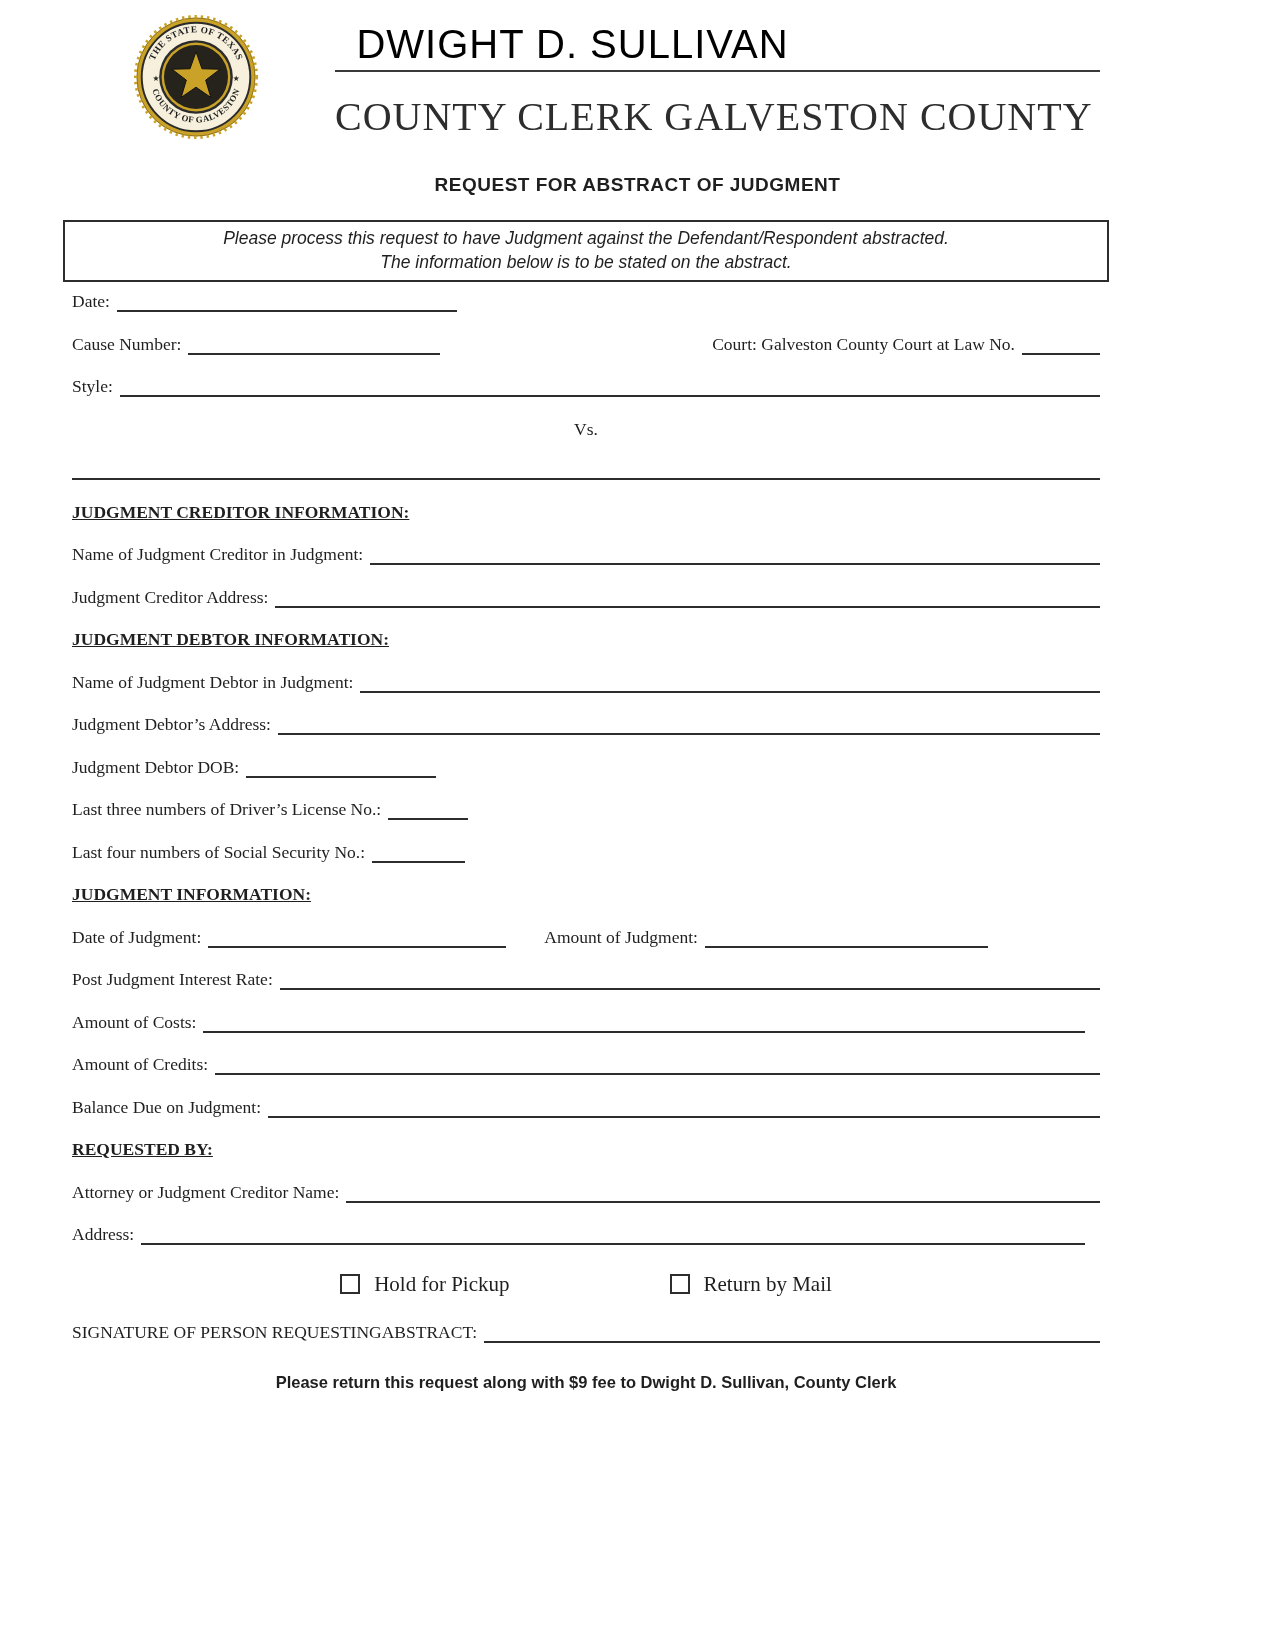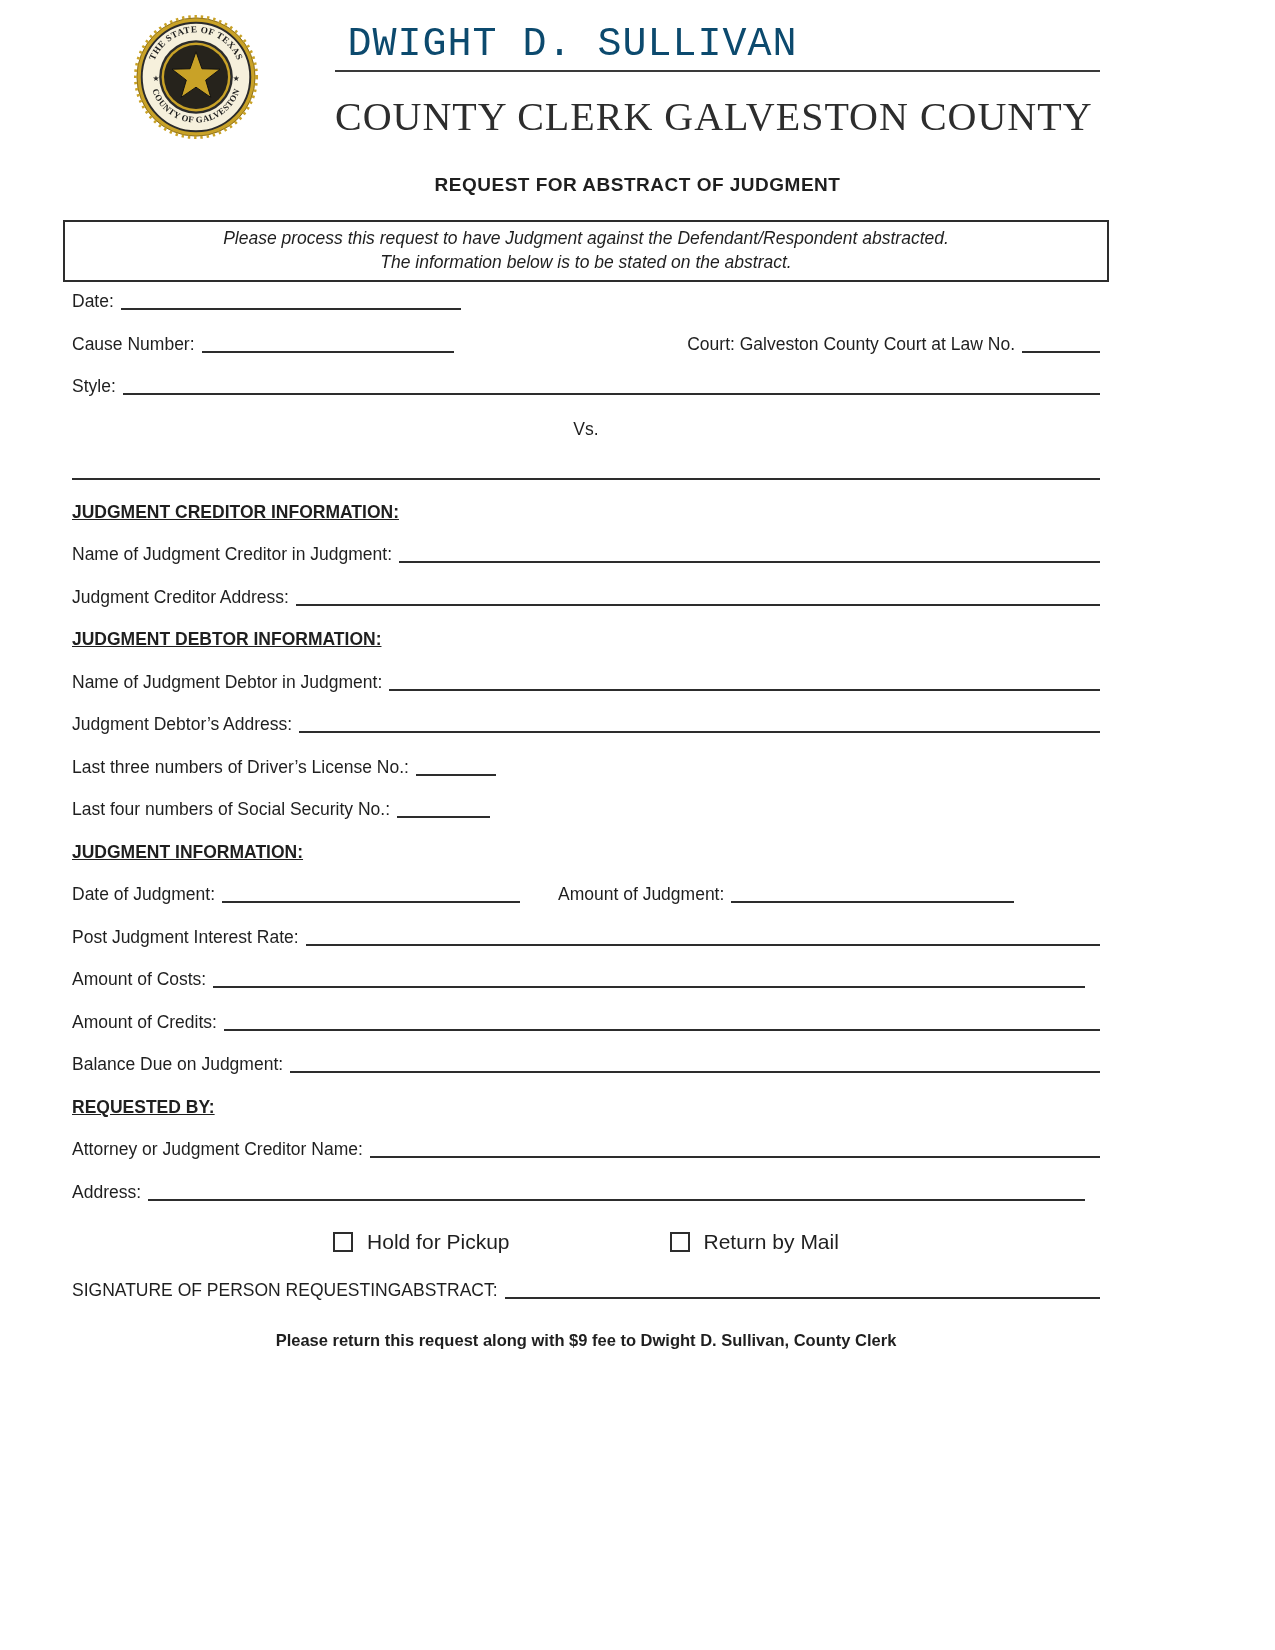--- a/index.html
+++ b/index.html
@@ -10,22 +10,22 @@
     font-family: "Liberation Sans", sans-serif;
     color: var(--ink, #1f1f1f);
   }
   .page { position: relative; width: 1275px; height: 1650px; overflow: hidden; background: #fff; }
 
   
   .header { position: absolute; top: 12px; left: 0; width: 100%; height: 140px; }
   .seal { position: absolute; left: 133px; top: 2px; width: 126px; height: 126px; }
   .header-text { position: absolute; left: 335px; top: 10px; width: 765px; }
   .name-line {
-    font-family: Liberation Mono, monospace;
-    font-size: 40px; letter-spacing: 1px; color: #0c4a6e;
+    font-family: Liberation Sans, sans-serif;
+    font-size: 40px; letter-spacing: 1px; color: #000000;
     text-align: center; padding-right: 290px; padding-bottom: 3px;
     border-bottom: 2px solid #3a3a3a; white-space: nowrap;
   }
   .subtitle {
     font-family: "Liberation Serif", serif;
     font-size: 40px; letter-spacing: 1px; color: #2d2d2d;
     text-align: center; padding-right: 45px; margin-top: 21px; white-space: nowrap;
   }
 
   .form-title {
@@ -34,21 +34,21 @@
   }
 
   .notice-box {
     position: absolute; top: 220px; left: 63px; width: 1046px;
     border: 2px solid #2d2d2d; text-align: center;
     font-size: 17.5px; line-height: 24px; padding: 4px 10px 6px; font-style: italic;
   }
 
   
   .content { position: absolute; top: 284px; left: 72px; width: 1028px; font-size: 17.5px; }
-  .row { display: flex; margin-top: 20.5px; line-height: 22px; }
+  .row { display: flex; align-items: flex-end; margin-top: 20.5px; line-height: 22px; font-family: Liberation Serif, serif; }
   .row.first { margin-top: 6px; }
   .row.center { justify-content: center; }
   .label { white-space: nowrap; }
   .heading { font-weight: bold; text-decoration: underline; }
   .line {
     display: inline-block; height: 20px;
     border-bottom: 2px solid #2d2d2d; margin-left: 7px;
   }
   .line.flex { flex: 1; }
   .line.noml { margin-left: 0; }
@@ -154,20 +154,24 @@
     <div class="row">
       <span class="label">Name of Judgment Debtor in Judgment:</span>
       <span class="line flex"></span>
     </div>
 
     <div class="row">
       <span class="label">Judgment Debtor’s Address:</span>
       <span class="line flex"></span>
     </div>
 
+    <div class="row">
+      <span class="label">Judgment Debtor DOB:</span>
+      <span class="line" style="width:190px"></span>
+    </div>
 
     <div class="row">
       <span class="label">Last three numbers of Driver’s License No.:</span>
       <span class="line" style="width:80px"></span>
     </div>
 
     <div class="row">
       <span class="label">Last four numbers of Social Security No.:</span>
       <span class="line" style="width:93px"></span>
     </div>

